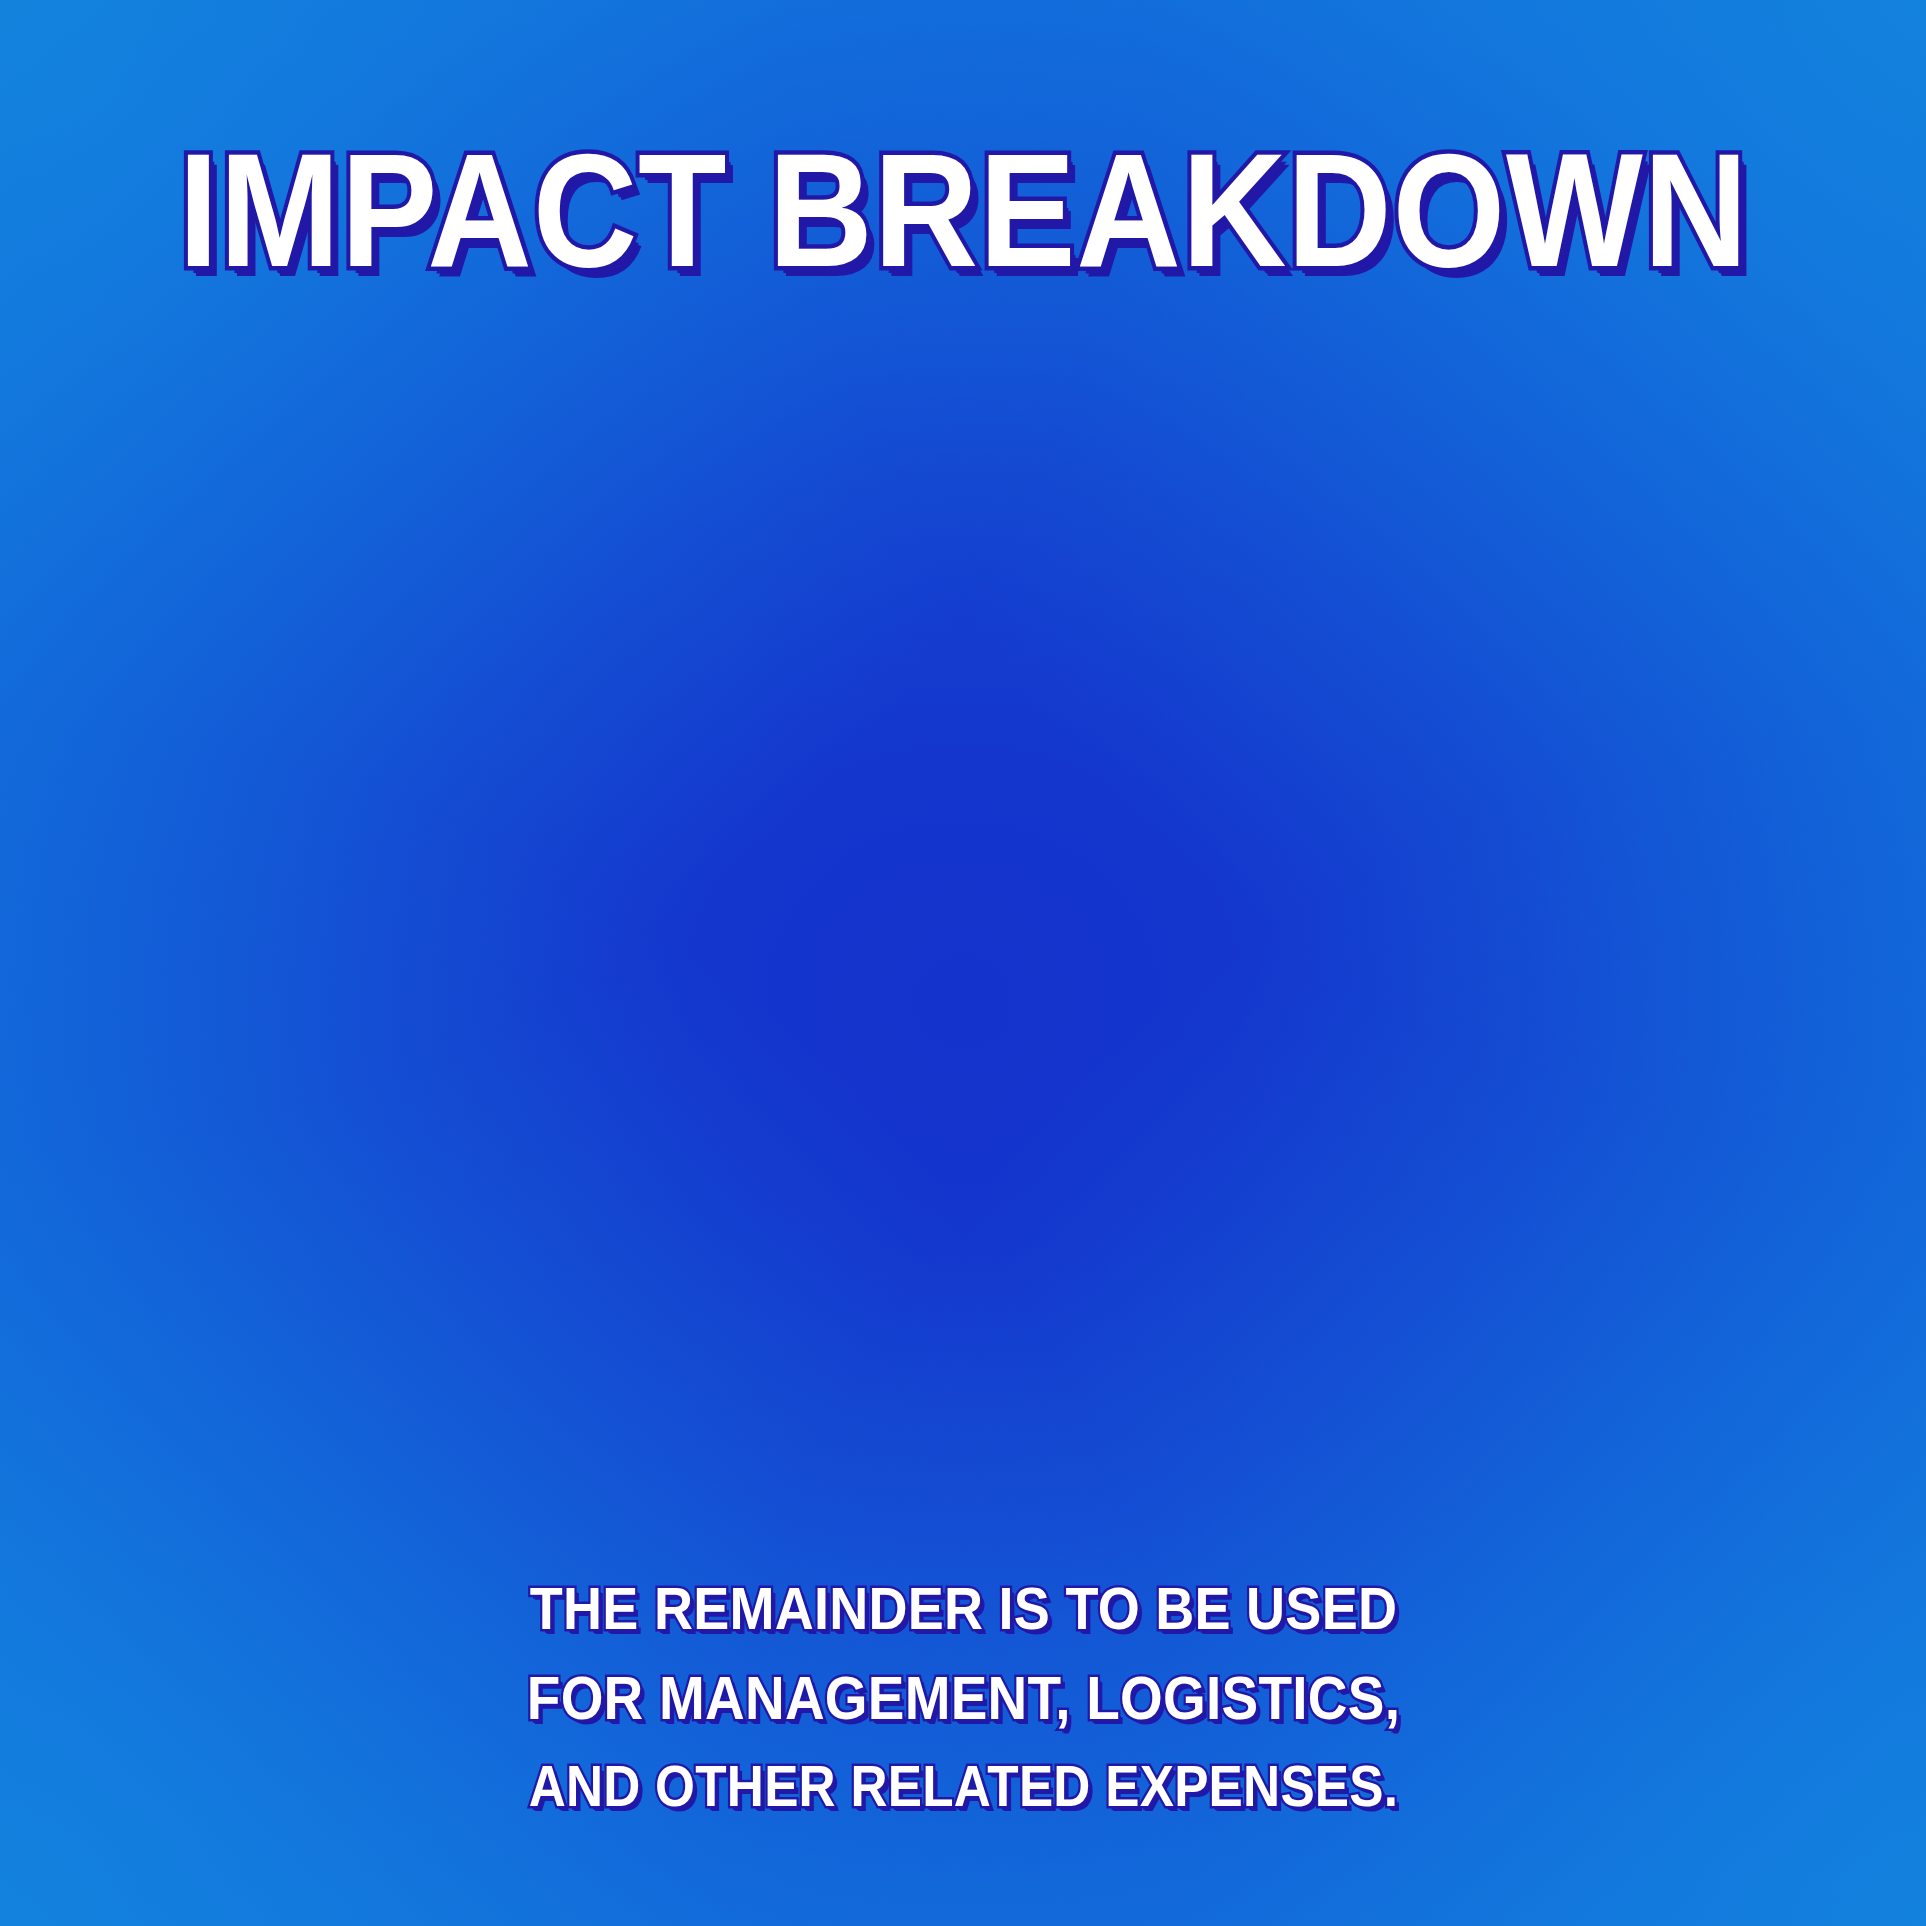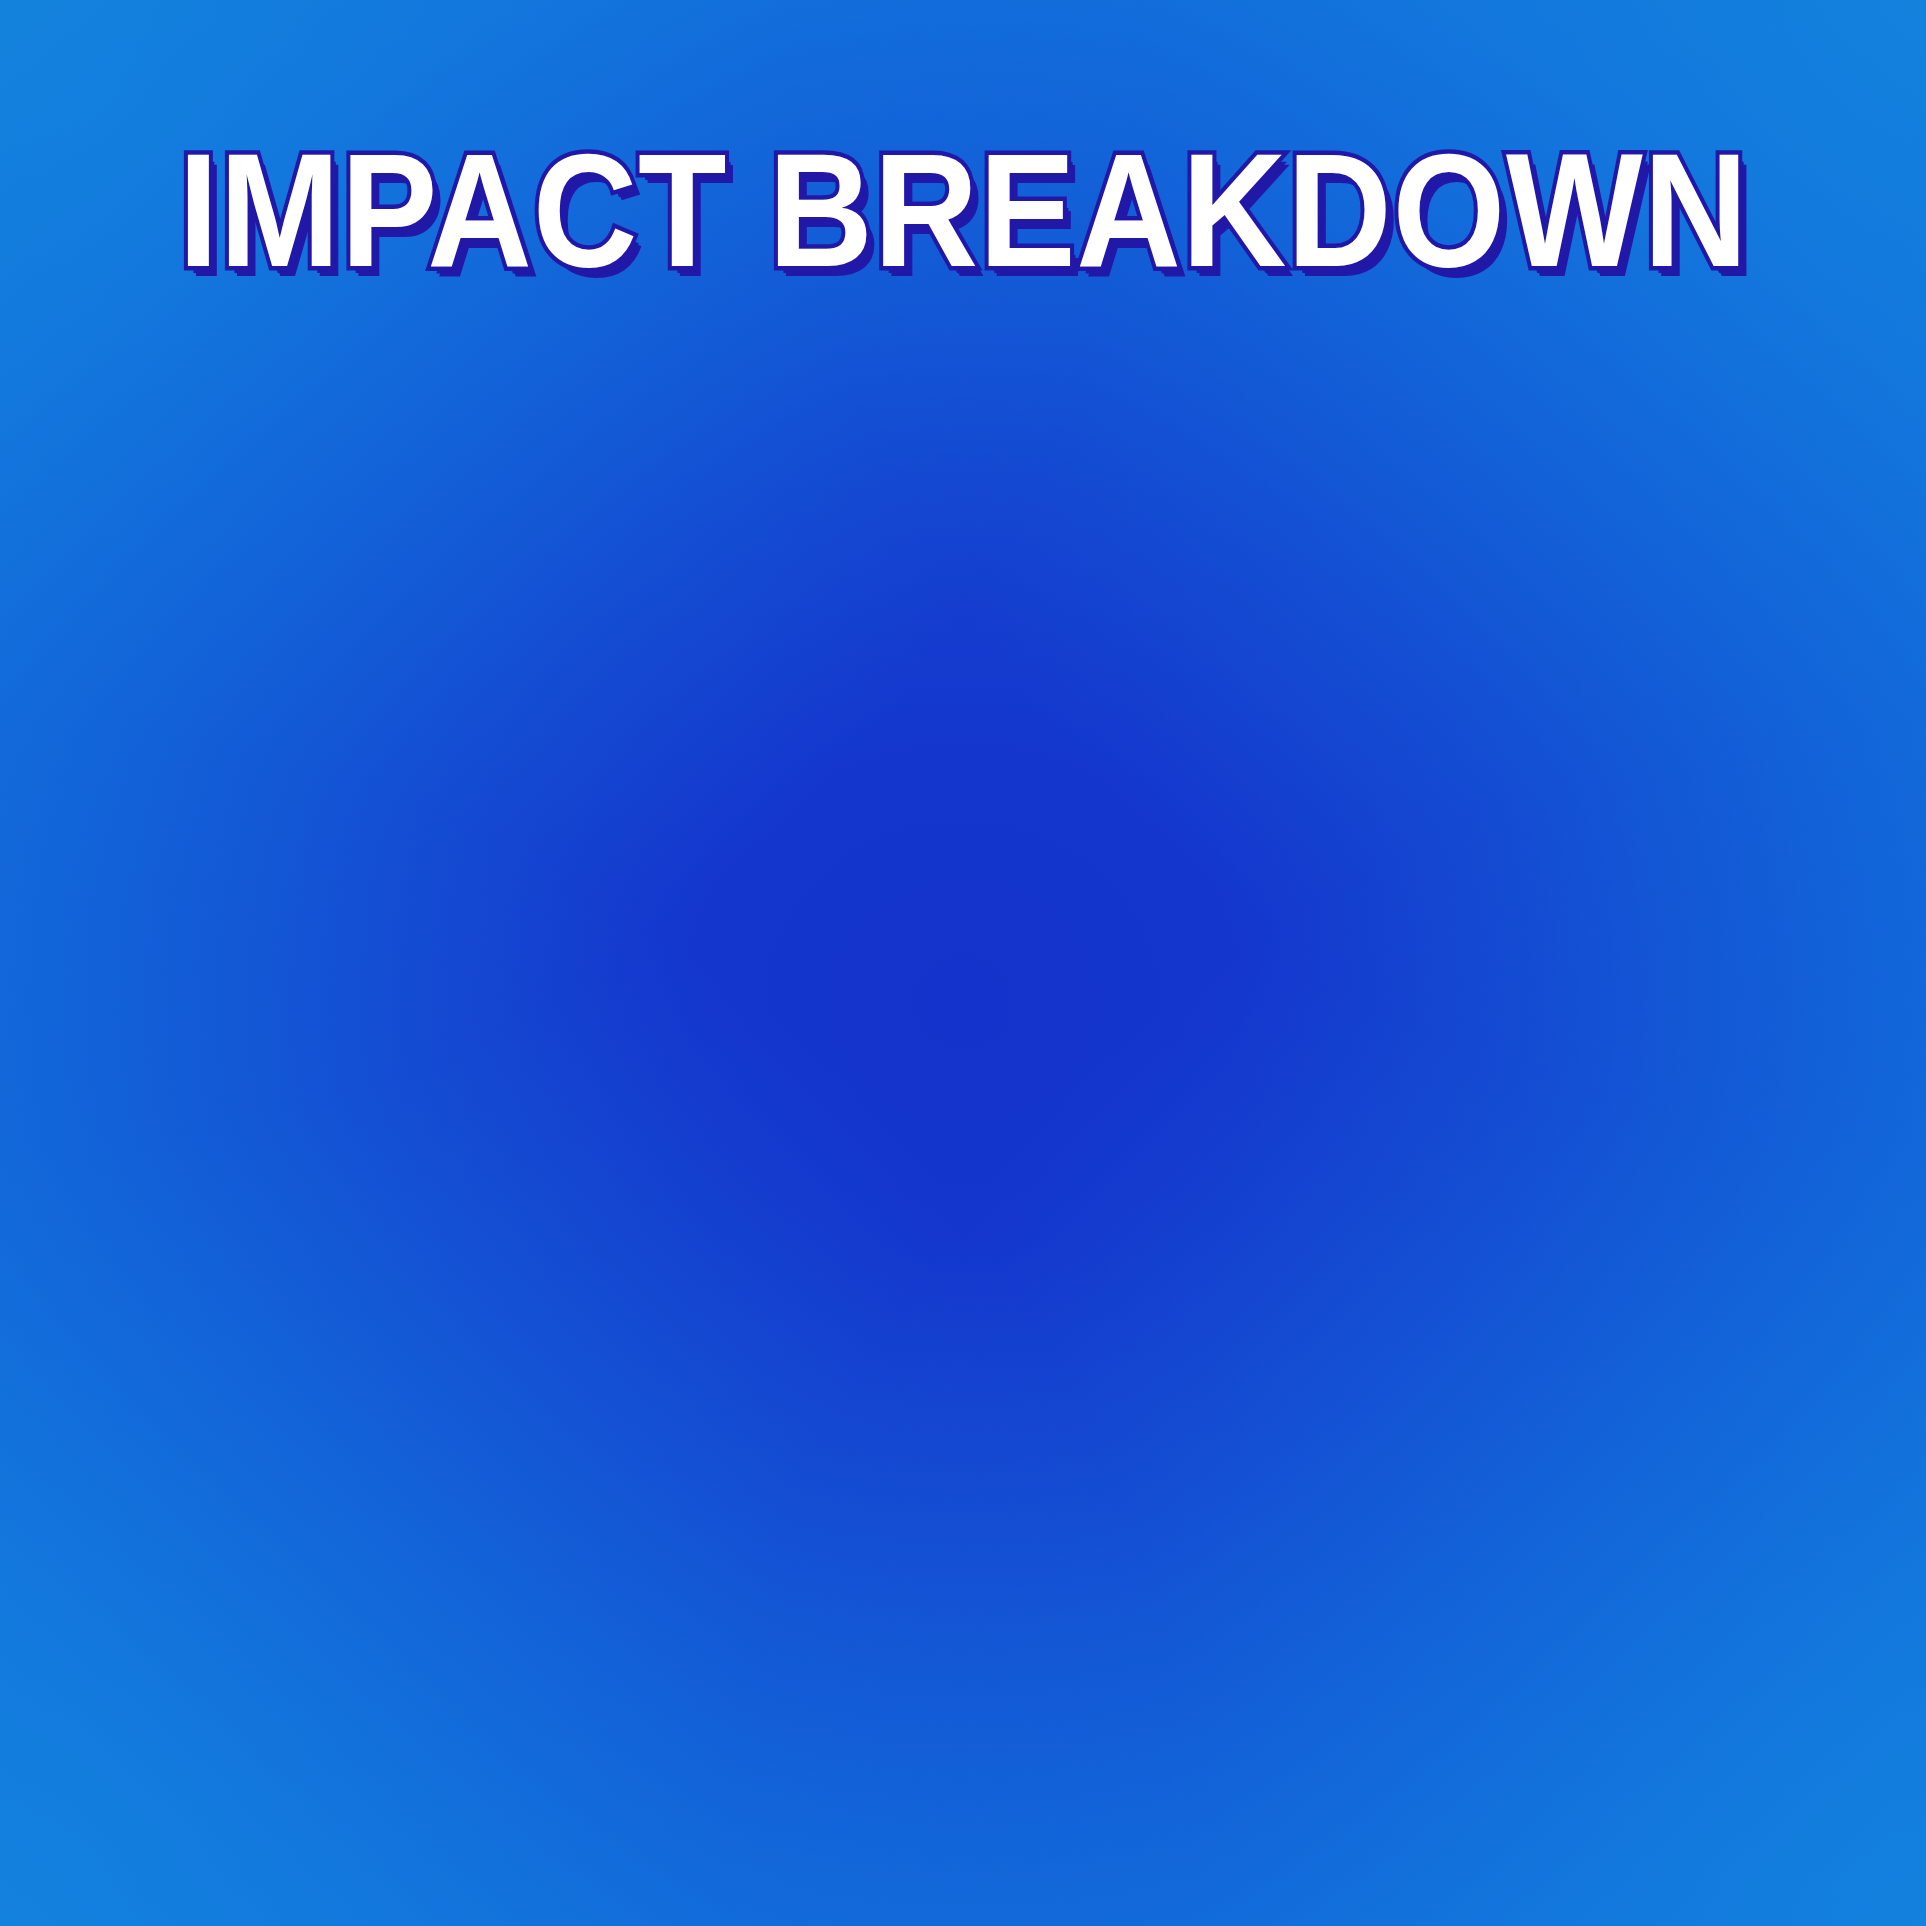--- a/index.html
+++ b/index.html
@@ -102,16 +102,21 @@
 <body>
 
 <div id="poster">
   <div class="stage">
 
     <h1 id="title-line" class="varsity" style="font-size: 161px; -webkit-text-stroke: 9px rgb(33, 24, 168); text-shadow: rgb(33, 24, 168) 6px 7px 0px, rgb(33, 24, 168) 9px 10px 0px;">IMPACT BREAKDOWN</h1>
 
 
     <div id="mid-gap"></div>
 
+    <div id="block-bottom" class="body-block">
+      <div class="body-line varsity line-wrap" style="font-size: 60px; -webkit-text-stroke: 5px rgb(33, 24, 168); text-shadow: rgb(33, 24, 168) 3px 4px 0px, rgb(33, 24, 168) 5px 5px 0px;">THE REMAINDER IS TO BE USED</div>
+      <div class="body-line varsity line-wrap" style="font-size: 61px; -webkit-text-stroke: 5px rgb(33, 24, 168); text-shadow: rgb(33, 24, 168) 3px 4px 0px, rgb(33, 24, 168) 5px 5px 0px;">FOR MANAGEMENT, LOGISTICS,</div>
+      <div class="body-line varsity line-wrap" style="font-size: 57px; -webkit-text-stroke: 5px rgb(33, 24, 168); text-shadow: rgb(33, 24, 168) 3px 4px 0px, rgb(33, 24, 168) 5px 5px 0px;">AND OTHER RELATED EXPENSES.</div>
+    </div>
 
   </div>
 </div>
 
 
 </body></html>

